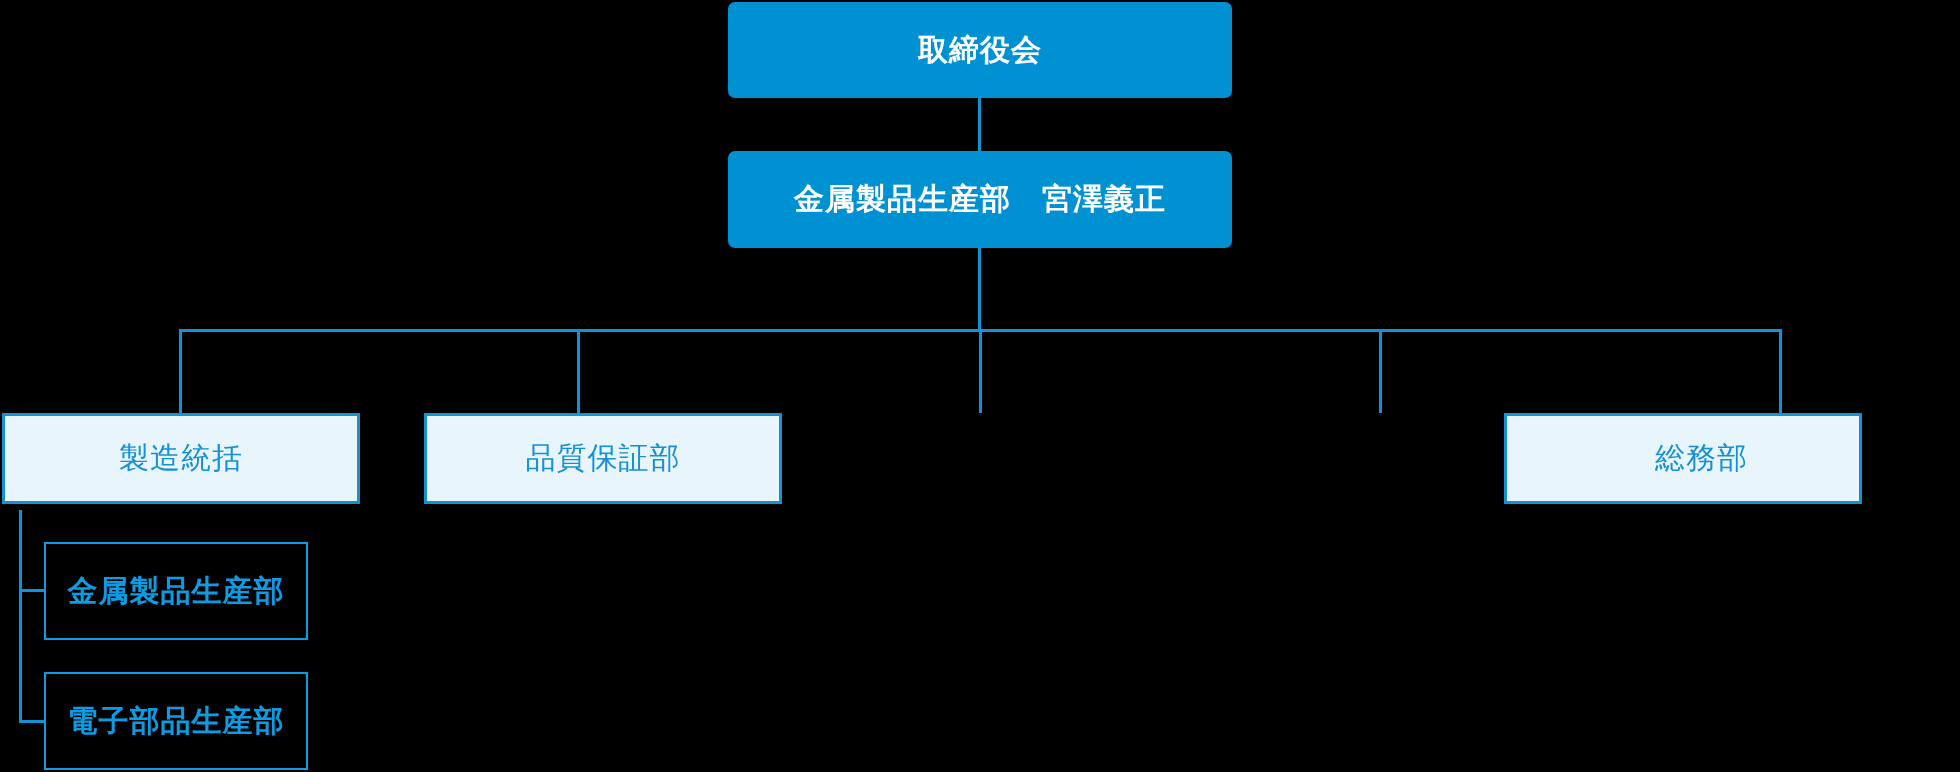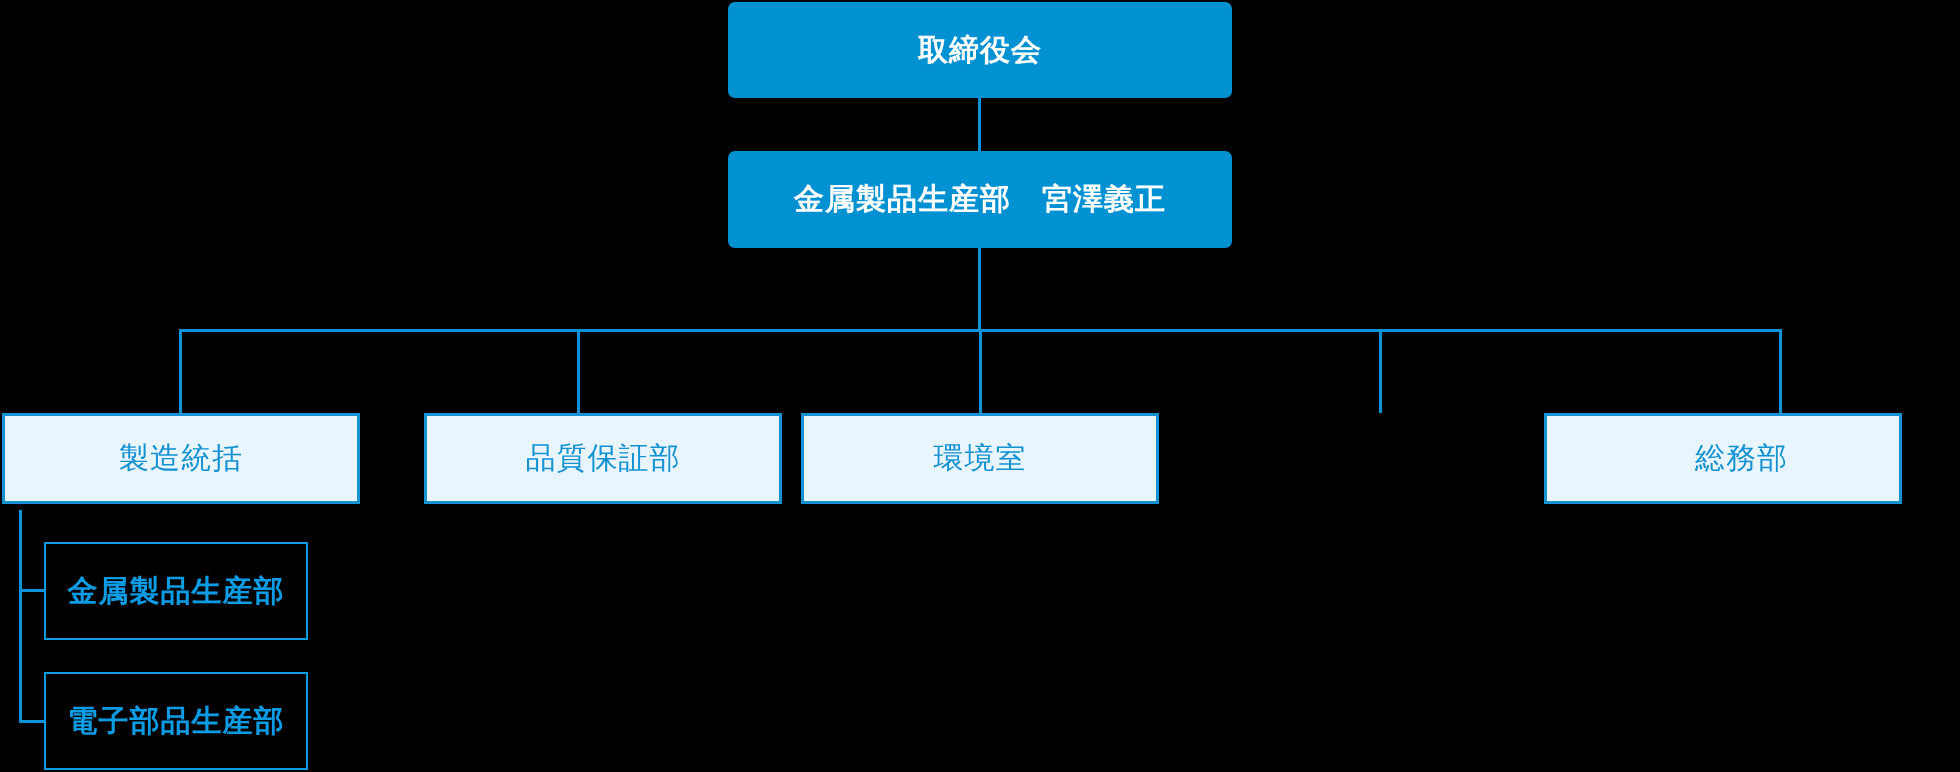--- a/index.html
+++ b/index.html
@@ -70,21 +70,21 @@
   .drop-2 { left: 979px; }
   .drop-3 { left: 1379px; }
   .drop-4 { left: 1779px; }
 
   
   .dept { top: 413px; height: 91px; width: 358px; }
   .dept-0 { left: 2px; }
   .dept-1 { left: 400px; margin-left: 24px; }
   .dept-2 { left: 801px; }
   .dept-3 { left: 1201px; }
-  .dept-4 { left: 1544px; padding-left: 37px; }
+  .dept-4 { left: 1504px; padding-left: 37px; }
 
   
   .rail      { left: 19px; top: 510px; width: 3px;  height: 213px; }
   .stub-0    { left: 19px; top: 589px; width: 26px; height: 3px; }
   .stub-1    { left: 19px; top: 720px; width: 26px; height: 3px; }
   .sub { left: 44px; width: 264px; height: 98px; }
   .sub-0 { top: 542px; }
   .sub-1 { top: 672px; font-family: Liberation Mono, monospace; }
 </style>
 </head>
@@ -110,23 +110,20 @@
   <div class="line drop drop-2"></div>
   <div class="line drop drop-3"></div>
   <div class="line drop drop-4"></div>
 
   <div class="node node-light dept dept-0">
     <span>製造統括</span>
   </div>
   <div class="node node-light dept dept-1">
     <span>品質保証部</span>
   </div>
-  <div class="node node-light dept dept-2">
-    <span>環境室</span>
-  </div>
   <div class="node node-light dept dept-4">
     <span>総務部</span>
   </div>
 
   <div class="line rail"></div>
   <div class="line stub-0"></div>
   <div class="line stub-1"></div>
 
   <div class="node node-outline sub sub-0">
     <span>金属製品生産部</span>

